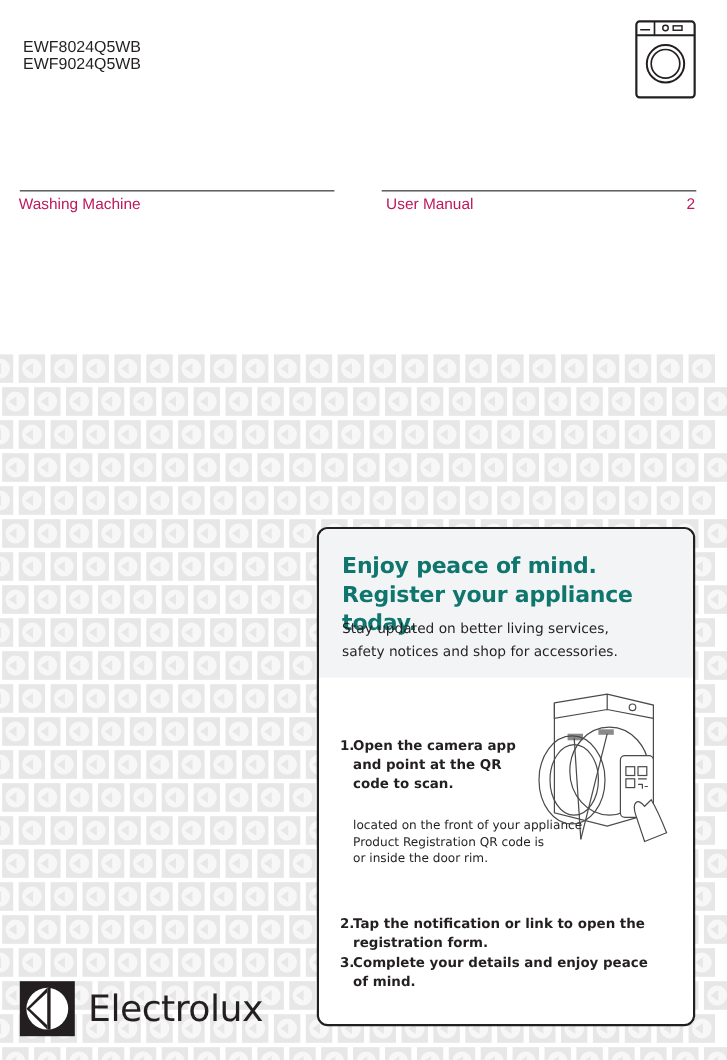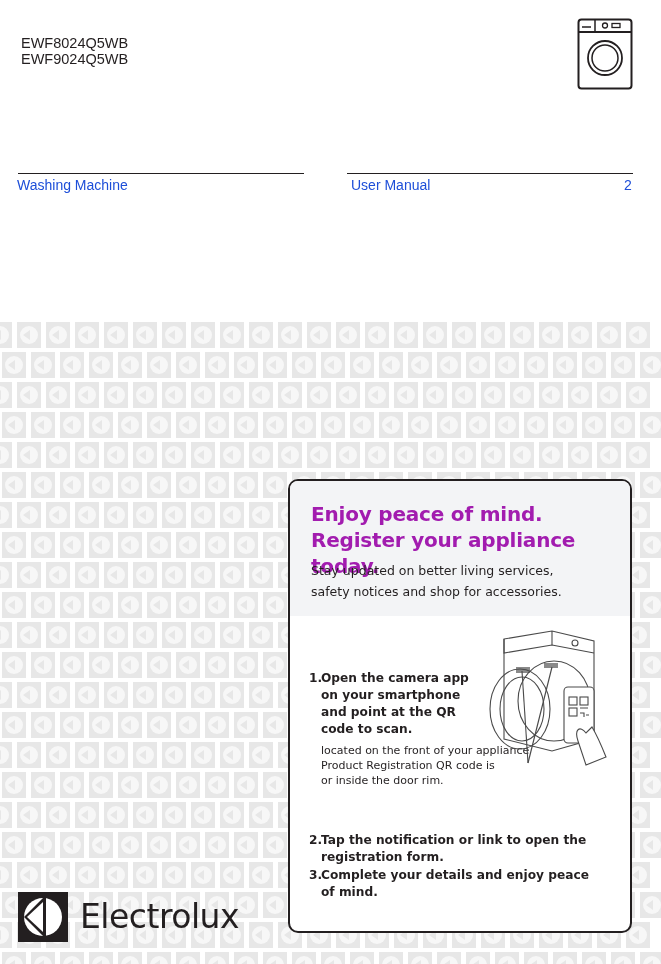--- a/index.html
+++ b/index.html
@@ -1,31 +1,31 @@
 <!DOCTYPE html>
 <html><head>
 <meta charset="utf-8">
 <style>
   html, body { margin:0; padding:0; }
   body { width:661px; height:964px; background:#ffffff; position:relative; overflow:hidden;
          font-family:"Liberation Sans", sans-serif; color:#231f20; }
   .abs { position:absolute; }
   .model { left:21px; font-size:14.5px; line-height:16px; color:#231f20;margin-top:15px; }
   .rule { height:1px; background:#231f20; }
-  .hdr { font-size:14px; color:#1d4ed8; }
+  .hdr { font-size:14px; color:#be185d; }
   .pattern { left:0; top:322px; width:661px; height:642px; overflow:hidden; }
   .prow { position:absolute; left:0; height:28px; display:flex; gap:5px; }
   .tile { width:24px; height:26px; background:#e7e7e7; position:relative; flex:0 0 auto; }
   .tile::before { content:""; position:absolute; left:3px; top:4px; width:18px; height:18px; border-radius:50%; background:#f7f7f7; }
   .tile::after { content:""; position:absolute; left:6px; top:8px; width:0; height:0;
                  border-top:5px solid transparent; border-bottom:5px solid transparent; border-right:7px solid #e7e7e7; }
   .card { left:288px; top:479px; width:340px; height:450px; border:2px solid #231f20; border-radius:10px;
           background:#ffffff; overflow:hidden; }
   .card-top { position:absolute; left:0; top:0; width:100%; height:135px; background:#f3f4f6; }
-  .headline { position:absolute; left:21px; top:20px; font-size:20px; font-weight:bold; line-height:26px; color:#a21caf;
+  .headline { position:absolute; left:21px; top:20px; font-size:20px; font-weight:bold; line-height:26px; color:#0f766e;
               font-family:"DejaVu Sans", sans-serif; letter-spacing:-0.2px; }
   .subline { position:absolute; left:21px; top:79px; font-size:12.5px; line-height:21px; color:#231f20;
              font-family:"DejaVu Sans", sans-serif; }
   .step { position:absolute; left:19px; font-size:12.2px; font-weight:bold; line-height:17px; color:#231f20;
           font-family:"DejaVu Sans", sans-serif; }
   .step .num { display:inline-block; width:12px; }
   .step .cont { padding-left:12px; display:block; }
   .note { position:absolute; left:31px; top:262px; font-size:11px; line-height:15px; color:#231f20;
           font-family:"DejaVu Sans", sans-serif; }
   .logo { left:18px; top:892px; display:flex; align-items:flex-end; }
@@ -616,21 +616,20 @@
     <div>Enjoy peace of mind.</div>
     <div>Register your appliance today.</div>
   </div>
   <div class="subline">
     <div>Stay updated on better living services,</div>
     <div>safety notices and shop for accessories.</div>
   </div>
 
   <div class="step" style="top:189px;">
     <span class="num">1.</span><span>Open the camera app</span>
-    <span class="cont">on your smartphone</span>
     <span class="cont">and point at the QR</span>
     <span class="cont">code to scan.</span>
   </div>
 
   <div class="note">
     <div>located on the front of your appliance</div>
     <div>Product Registration QR code is</div>
     <div>or inside the door rim.</div>
   </div>
 

